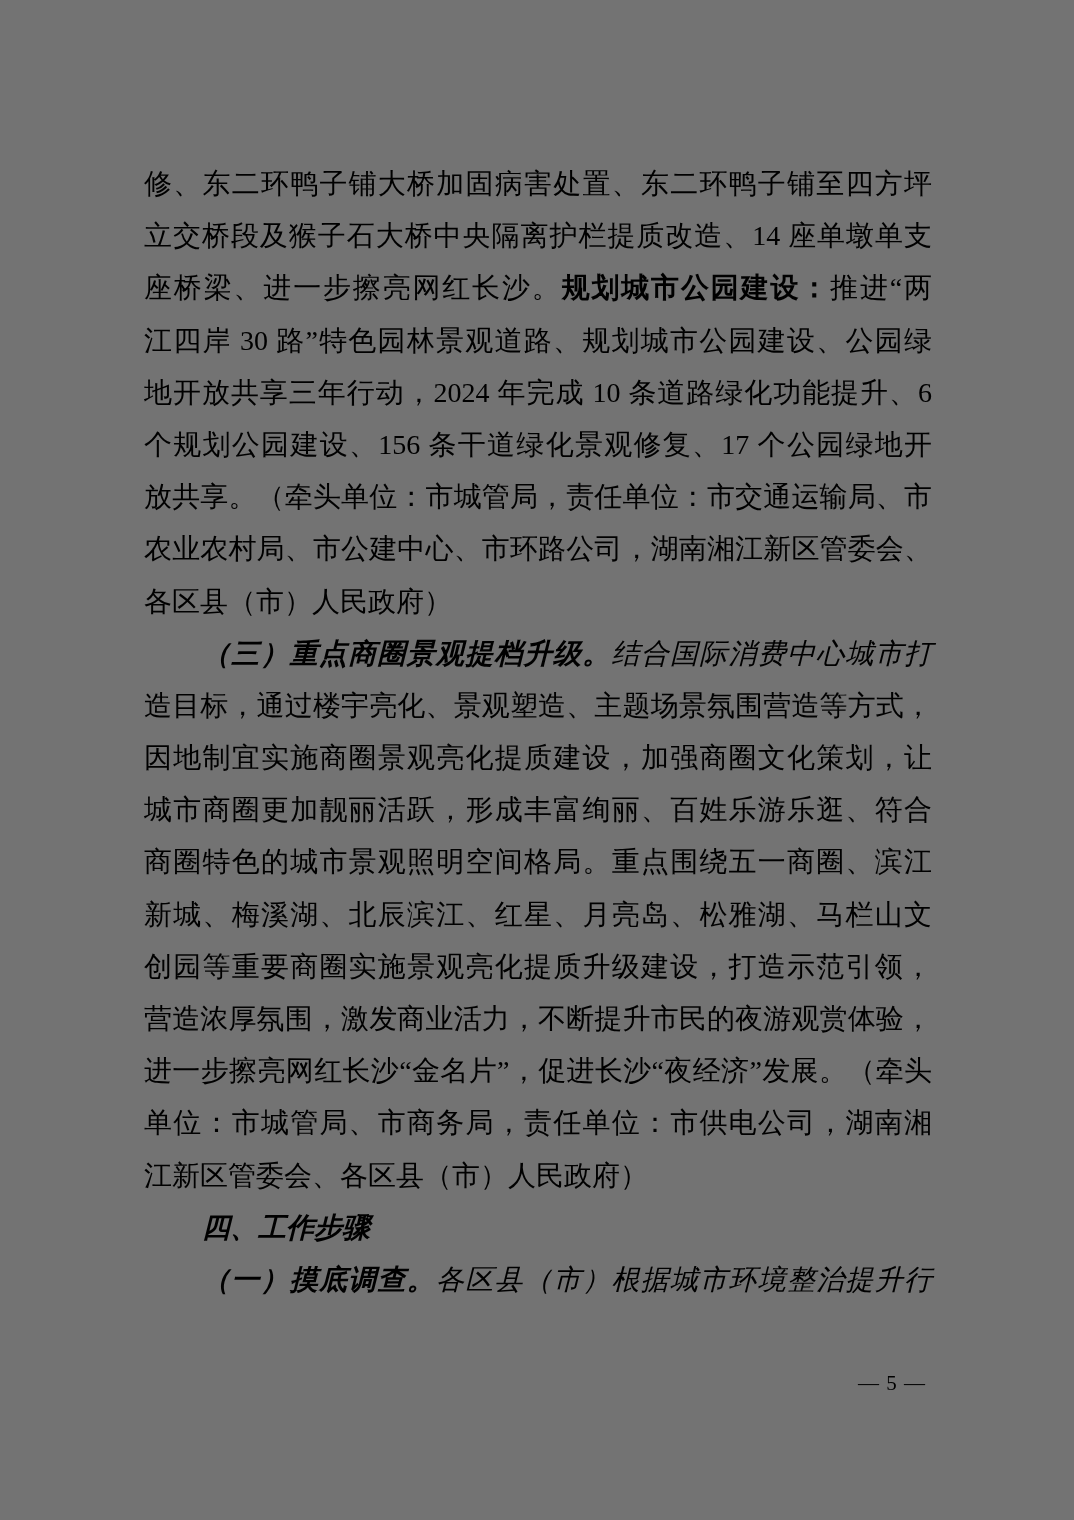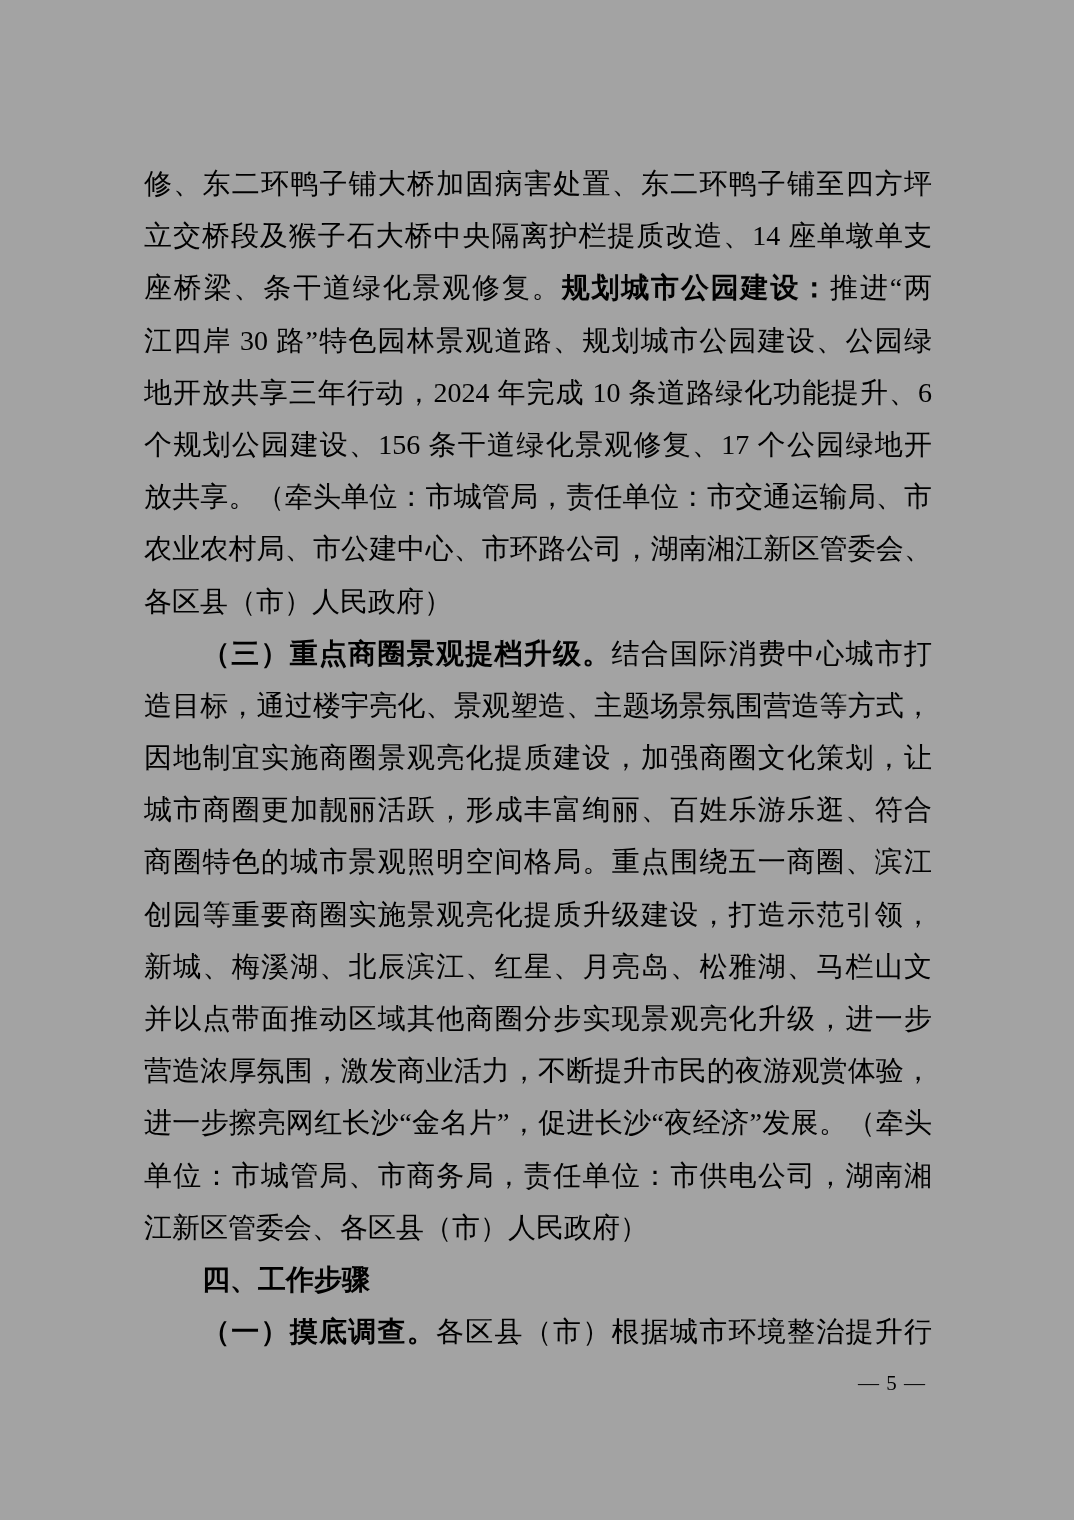--- a/index.html
+++ b/index.html
@@ -1,21 +1,21 @@
 <!DOCTYPE html>
 <html><head>
 <meta charset="utf-8">
 <style>
   html, body { margin: 0; padding: 0; }
   body { background: #ffffff; }
   .page {
     position: relative;
     width: 1074px;
     height: 1520px;
-    background: #a3a3a3;
+    background: #737373;
     color: #000000;
     font-family: "Liberation Serif", "DejaVu Serif", serif;
     overflow: hidden;
   }
   .text-block {
     position: absolute;
     left: 144px;
     top: 158px;
     width: 788px;
     font-size: 28px;
@@ -30,20 +30,21 @@
     text-align: justify;
     text-align-last: justify;
     text-justify: inter-character;
   }
   .line.noj {
     text-align: left;
     text-align-last: auto;
   }
   .line.ind {
     text-indent: 58px;
+    font-style: italic;
   }
   .seg-normal {
     font-weight: 400;
   }
   .seg-hei-bold {
     font-weight: 700;
     font-family: "Liberation Sans", "DejaVu Sans", sans-serif;
   }
   .seg-kai-bold {
     font-weight: 700;
@@ -60,35 +61,34 @@
     color: #000000;
   }
 </style>
 </head>
 <body>
 
 <div class="page">
   <div class="text-block" id="text-block">
       <div class="line just"><span class="seg-normal">修、东二环鸭子铺大桥加固病害处置、东二环鸭子铺至四方坪</span></div>
       <div class="line just"><span class="seg-normal">立交桥段及猴子石大桥中央隔离护栏提质改造、14 座单墩单支</span></div>
-      <div class="line just"><span class="seg-normal">座桥梁、条干道绿化景观修复。</span><span class="seg-hei-bold">规划城市公园建设：</span><span class="seg-normal">推进“两</span></div>
+      <div class="line just"><span class="seg-normal">座桥梁、进一步擦亮网红长沙。</span><span class="seg-hei-bold">规划城市公园建设：</span><span class="seg-normal">推进“两</span></div>
       <div class="line just"><span class="seg-normal">江四岸 30 路”特色园林景观道路、规划城市公园建设、公园绿</span></div>
       <div class="line just"><span class="seg-normal">地开放共享三年行动，2024 年完成 10 条道路绿化功能提升、6</span></div>
       <div class="line just"><span class="seg-normal">个规划公园建设、156 条干道绿化景观修复、17 个公园绿地开</span></div>
       <div class="line just"><span class="seg-normal">放共享。（牵头单位：市城管局，责任单位：市交通运输局、市</span></div>
       <div class="line just"><span class="seg-normal">农业农村局、市公建中心、市环路公司，湖南湘江新区管委会、</span></div>
       <div class="line noj"><span class="seg-normal">各区县（市）人民政府）</span></div>
       <div class="line just ind"><span class="seg-kai-bold">（三）重点商圈景观提档升级。</span><span class="seg-normal">结合国际消费中心城市打</span></div>
       <div class="line just"><span class="seg-normal">造目标，通过楼宇亮化、景观塑造、主题场景氛围营造等方式，</span></div>
       <div class="line just"><span class="seg-normal">因地制宜实施商圈景观亮化提质建设，加强商圈文化策划，让</span></div>
       <div class="line just"><span class="seg-normal">城市商圈更加靓丽活跃，形成丰富绚丽、百姓乐游乐逛、符合</span></div>
       <div class="line just"><span class="seg-normal">商圈特色的城市景观照明空间格局。重点围绕五一商圈、滨江</span></div>
+      <div class="line just"><span class="seg-normal">新城、梅溪湖、北辰滨江、红星、月亮岛、松雅湖、马栏山文</span></div>
       <div class="line just"><span class="seg-normal">创园等重要商圈实施景观亮化提质升级建设，打造示范引领，</span></div>
-      <div class="line just"><span class="seg-normal">新城、梅溪湖、北辰滨江、红星、月亮岛、松雅湖、马栏山文</span></div>
-      <div class="line just"><span class="seg-normal">并以点带面推动区域其他商圈分步实现景观亮化升级，进一步</span></div>
       <div class="line just"><span class="seg-normal">营造浓厚氛围，激发商业活力，不断提升市民的夜游观赏体验，</span></div>
       <div class="line just"><span class="seg-normal">进一步擦亮网红长沙“金名片”，促进长沙“夜经济”发展。（牵头</span></div>
       <div class="line just"><span class="seg-normal">单位：市城管局、市商务局，责任单位：市供电公司，湖南湘</span></div>
       <div class="line noj"><span class="seg-normal">江新区管委会、各区县（市）人民政府）</span></div>
       <div class="line noj ind"><span class="seg-hei-bold">四、工作步骤</span></div>
       <div class="line just ind"><span class="seg-kai-bold">（一）摸底调查。</span><span class="seg-normal">各区县（市）根据城市环境整治提升行</span></div>
     </div>
   <div class="page-number">— 5 —</div>
 </div>
 

